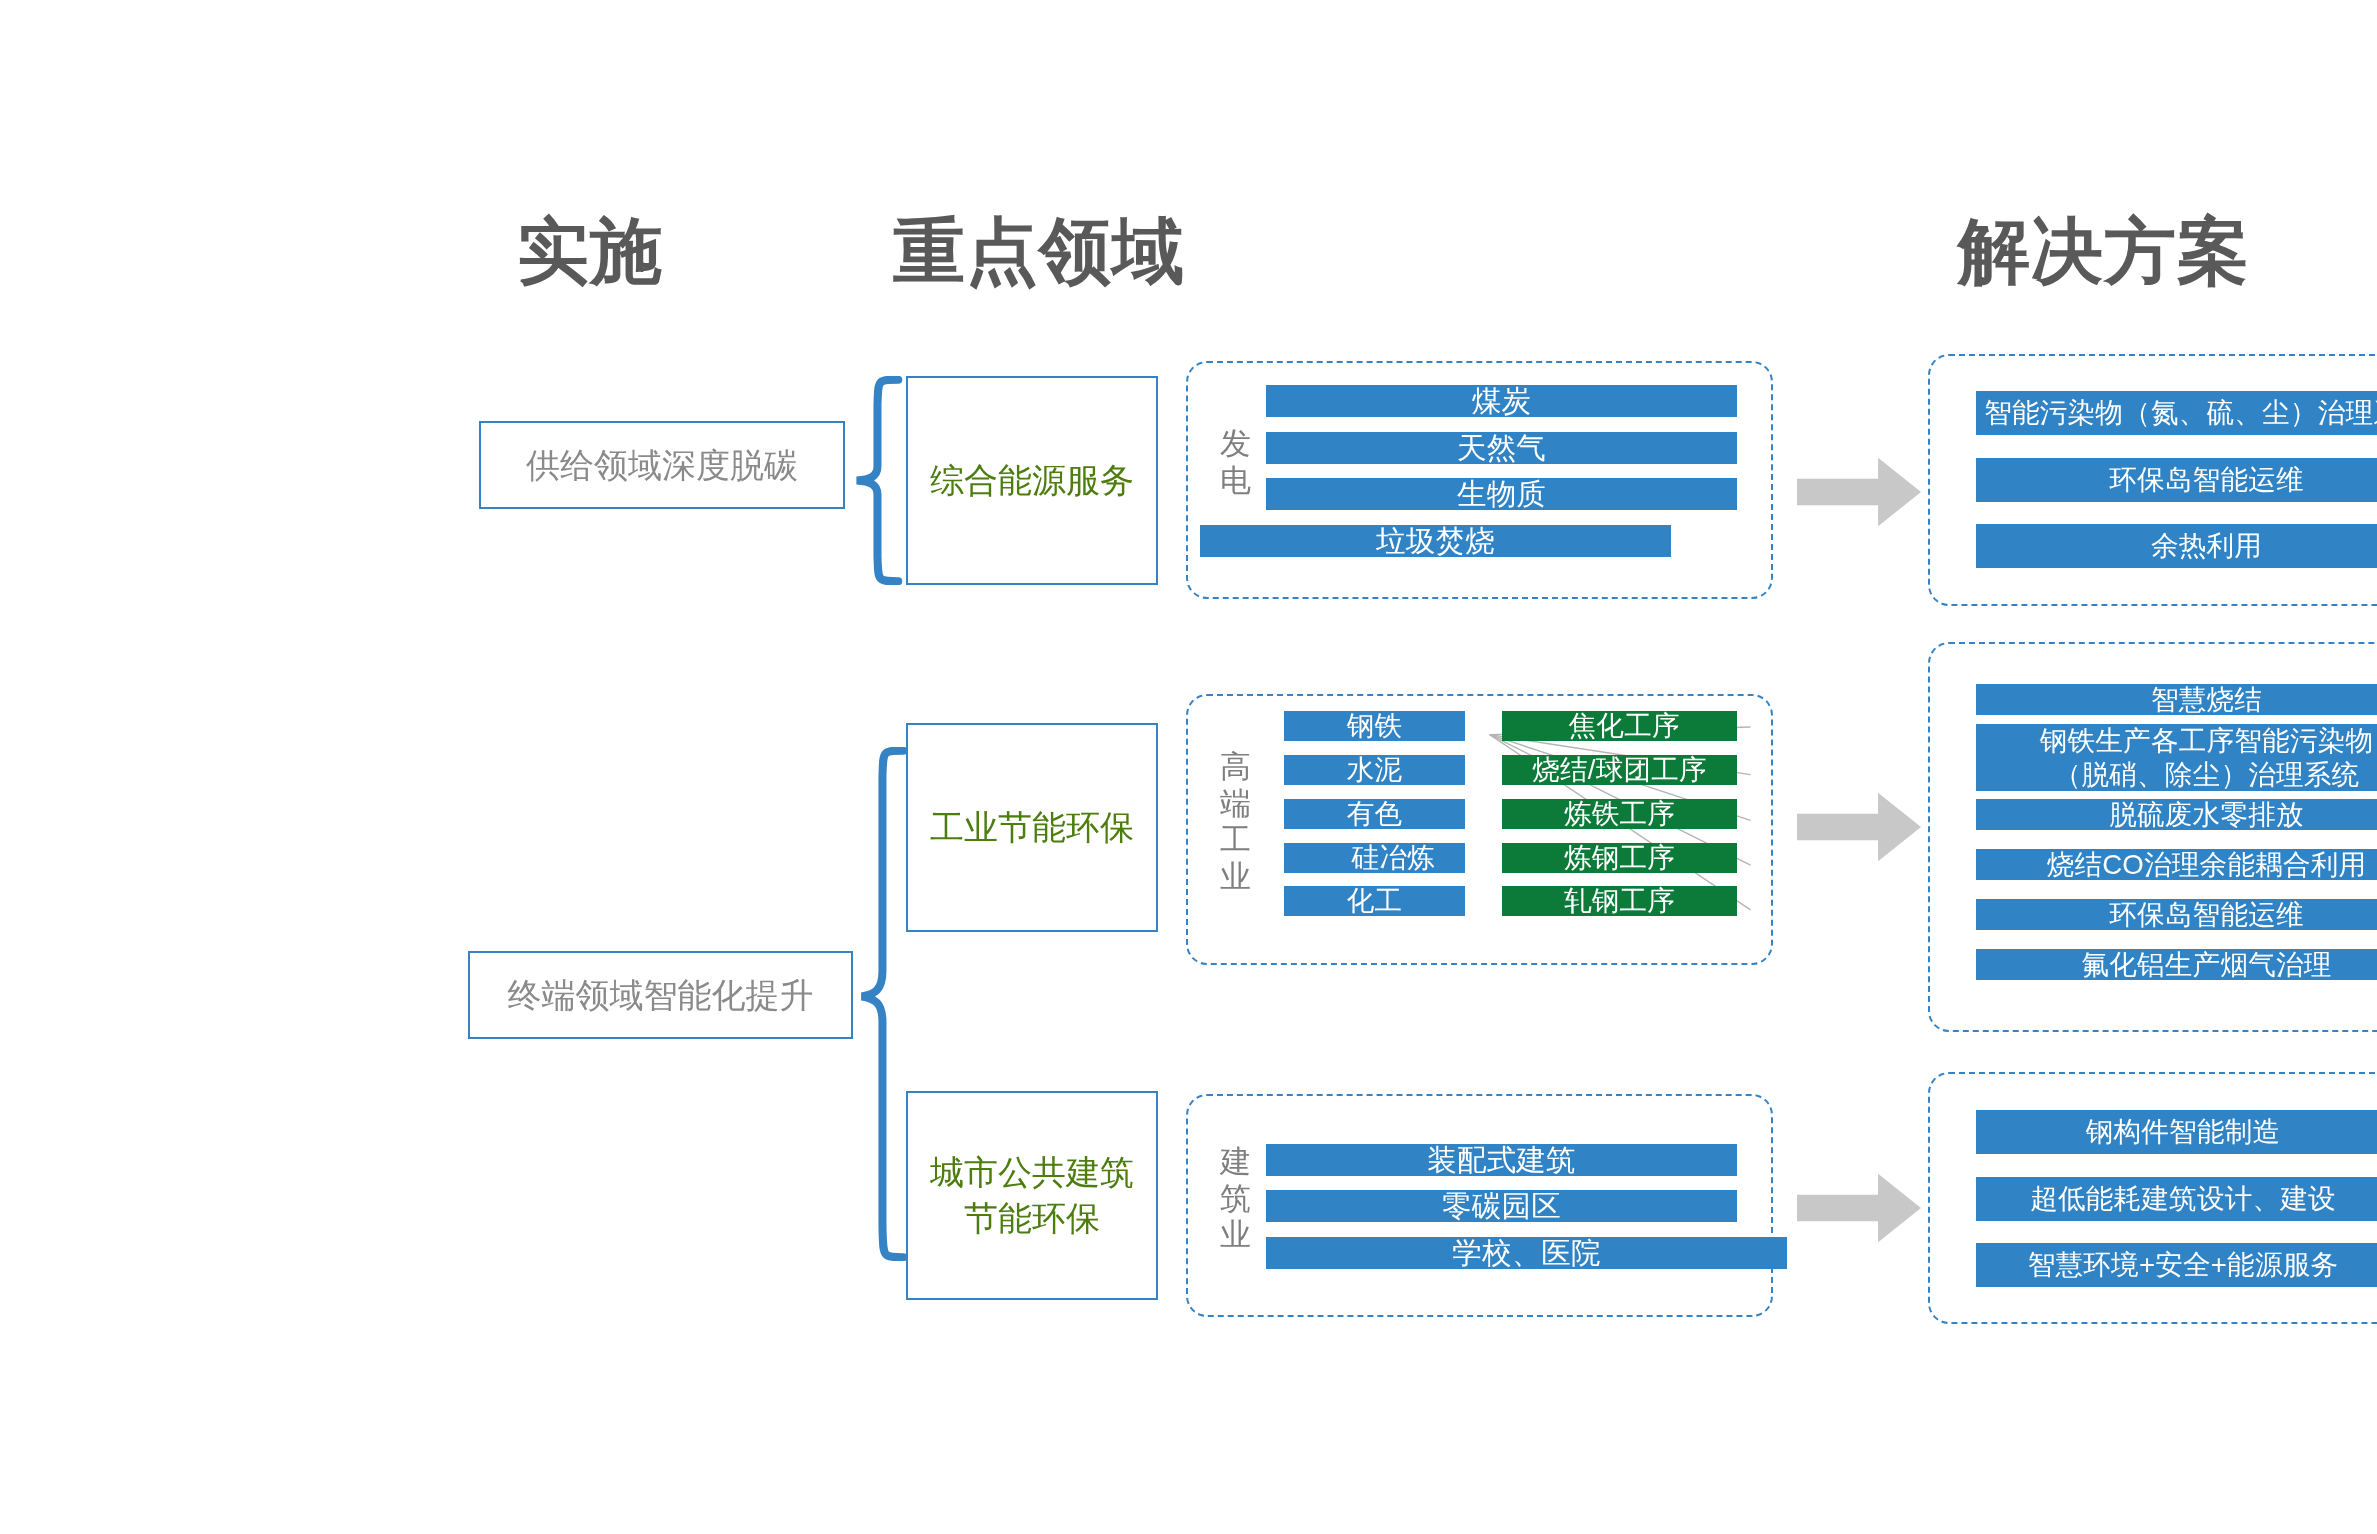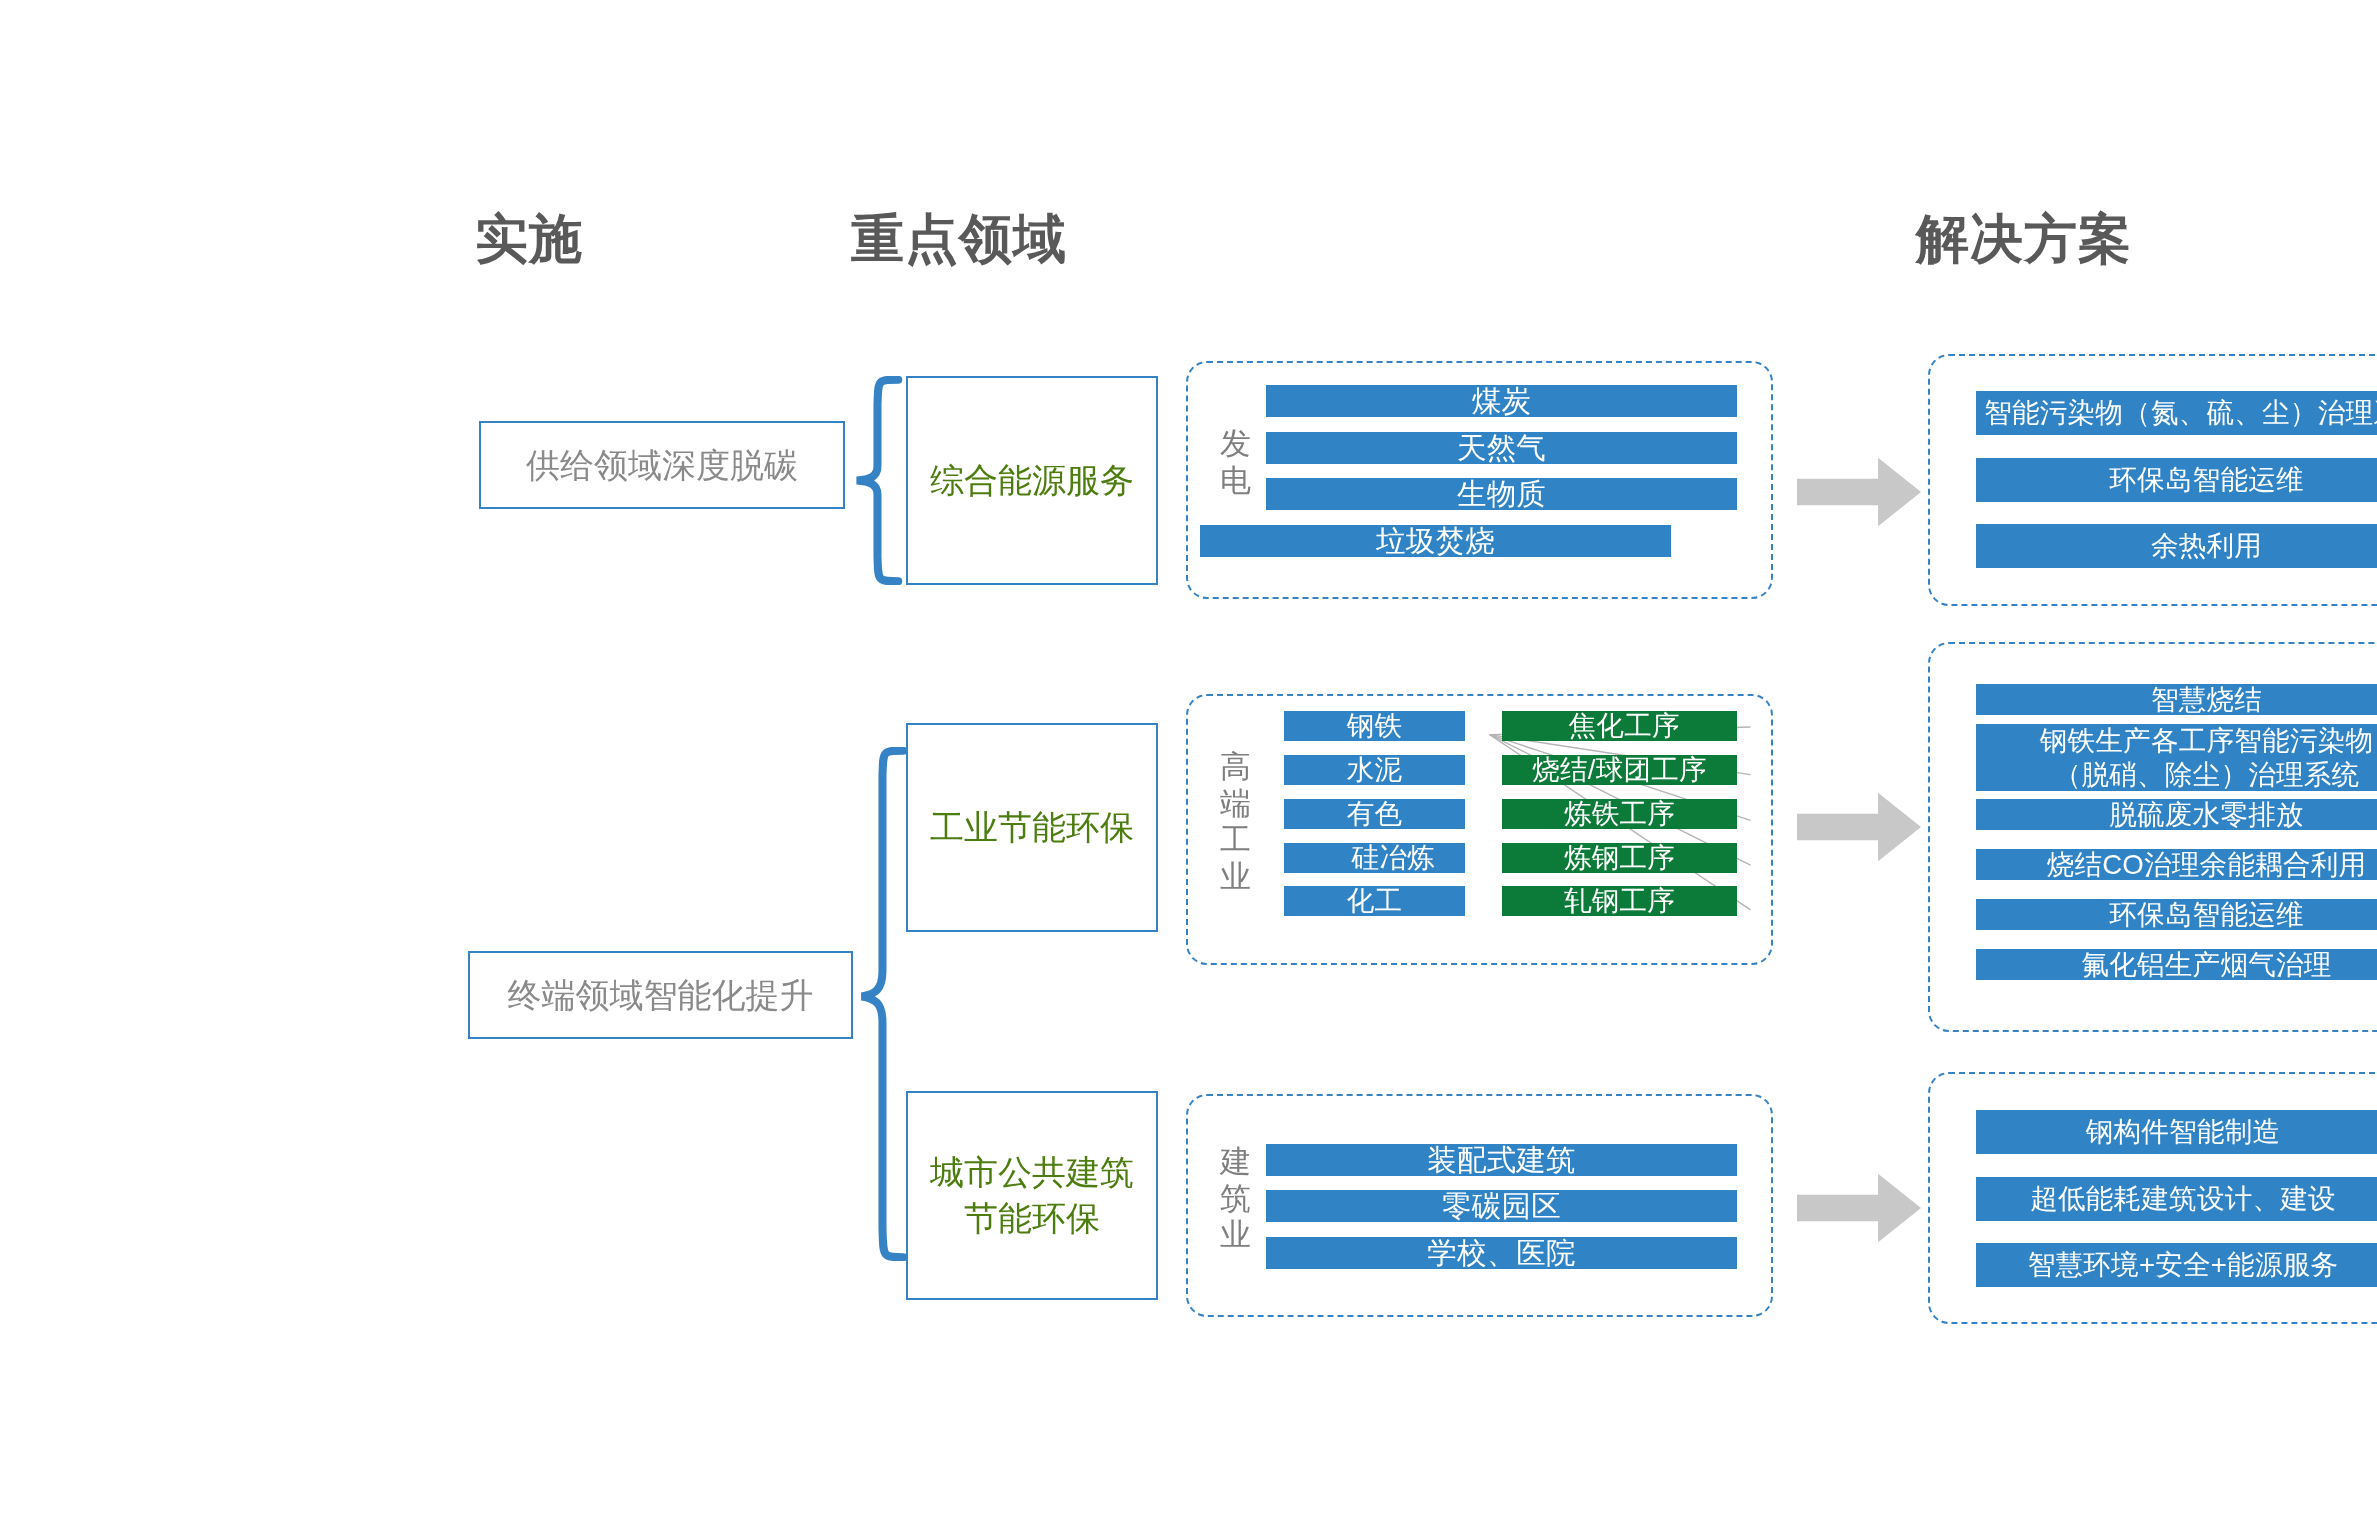--- a/index.html
+++ b/index.html
@@ -10,25 +10,26 @@
   #stage{
     position:relative;
     width:3804px;
     height:1534px;
     background:#ffffff;
     overflow:hidden;
   }
   
   .col-head{
     position:absolute;
-    font-size:53px;
+    font-size:72px;
     font-weight:bold;
     color:#595959;
     letter-spacing:1px;
     white-space:nowrap;
+    margin-left:42px;
   }
   
   .impl-box{
     position:absolute;
     box-sizing:border-box;
     border:2.9px solid #3583C4;
     background:#ffffff;
     display:flex;
     align-items:center;
     justify-content:center;
@@ -170,21 +171,21 @@
   <div class="chip green small" style="left:1502px;top:799px;width:235px;height:30px;">炼铁工序</div>
   <div class="chip green small" style="left:1502px;top:843px;width:235px;height:30px;">炼钢工序</div>
   <div class="chip green small" style="left:1502px;top:886px;width:235px;height:30px;">轧钢工序</div>
 
   <div class="dash-group" style="left:1186px;top:1094px;width:587px;height:223px;"></div>
   <div class="vlabel" style="left:1214px;top:1144px;">建
 筑
 业</div>
   <div class="chip blue" style="left:1266px;top:1144px;width:471px;height:32px;">装配式建筑</div>
   <div class="chip blue" style="left:1266px;top:1190px;width:471px;height:32px;">零碳园区</div>
-  <div class="chip blue" style="left:1266px;top:1237px;width:471px;height:32px;">学校、医院</div>
+  <div class="chip blue" style="left:1266px;top:1237px;width:521px;height:32px;">学校、医院</div>
 
   <div class="barrow" style="left:1797px;top:454px;width:124px;height:76px;">
     <svg viewBox="0 0 260 160" preserveAspectRatio="none">
       <polygon points="0,52 170,52 170,8 260,80 170,152 170,108 0,108" fill="#C8C8C8"></polygon>
     </svg>
   </div>
   <div class="barrow" style="left:1797px;top:789px;width:124px;height:76px;">
     <svg viewBox="0 0 260 160" preserveAspectRatio="none">
       <polygon points="0,52 170,52 170,8 260,80 170,152 170,108 0,108" fill="#C8C8C8"></polygon>
     </svg>

